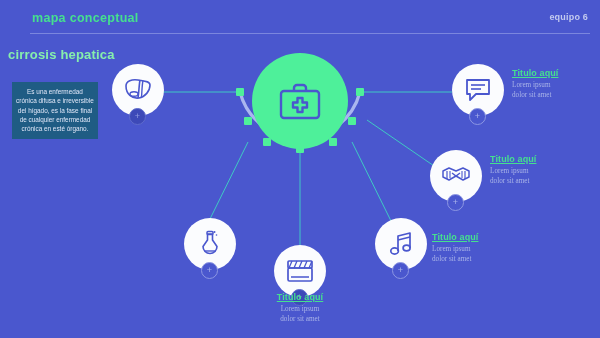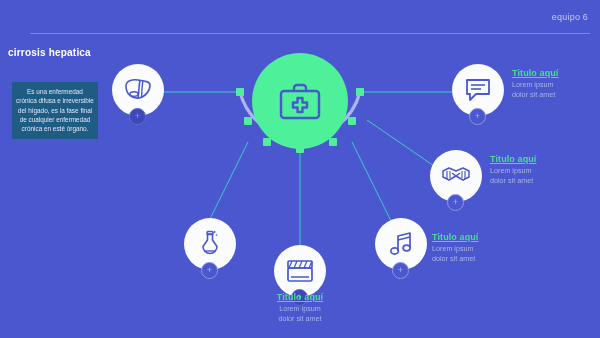--- a/index.html
+++ b/index.html
@@ -12,33 +12,33 @@
   #stage { position:absolute; inset:0; width:600px; height:338px; }
 
   
   #header-title {
     position:absolute; left:32px; top:11px;
     font-size:12.5px; font-weight:bold; letter-spacing:.3px;
     color:#45e08f;
   }
   #header-team {
     position:absolute; right:12px; top:12px;
-    font-size:9px; font-weight:normal; letter-spacing:.2px;
+    font-size:9px; font-weight:bold; letter-spacing:.2px;
     color:#c3caef;
   }
   #header-divider {
     position:absolute; left:30px; top:33px; width:560px; height:1px;
     background:#7b86de;
   }
 
   
   #subtitle {
     position:absolute; left:8px; top:47px;
-    font-size:10px; font-weight:bold; letter-spacing:.2px;
-    color:#ffffff;
+    font-size:13px; font-weight:bold; letter-spacing:.2px;
+    color:#86efac;
   }
 
   
   #desc-box {
     position:absolute; left:12px; top:82px; width:86px;
     background:#1f5c84;
     padding:5px 4px 6px 4px;
     text-align:center;
     font-size:6.4px; line-height:1.45;
     color:#dfe6f7;
@@ -73,31 +73,32 @@
   }
   .node-badge.dark { background:#3d49b8; border-color:#5f6ccd; color:#8f9ae0; }
 
   
   .lbl { position:absolute; }
   .lbl-title {
     font-size:9px; font-weight:bold; color:#45e08f; letter-spacing:.1px;
     margin-bottom:2px; white-space:nowrap;text-decoration:underline;
   }
   .lbl-sub {
-    font-size:7.2px; color:#aab4e8; line-height:1.4; white-space:nowrap;
+    font-size:7.2px; color:#aab4e8; line-height:1.4; white-space:nowrap;font-family:Liberation Serif, serif;
   }
   .lbl.center { text-align:center; }
 
   svg { display:block; overflow:visible; }
 </style>
 </head>
 <body>
 
 <div id="stage">
 
+  <div id="header-title">mapa conceptual</div>
   <div id="header-team">equipo 6</div>
   <div id="header-divider"></div>
 
   <div id="subtitle">cirrosis hepatica</div>
 
   <div id="desc-box">Es una enfermedad crónica difusa e irreversible del hígado, es la fase final de cualquier enfermedad crónica en esté órgano.</div>
 
   <svg id="links" width="600" height="338" viewBox="0 0 600 338">
 
     <g stroke="#3fc9c4" stroke-width="1" fill="none">

